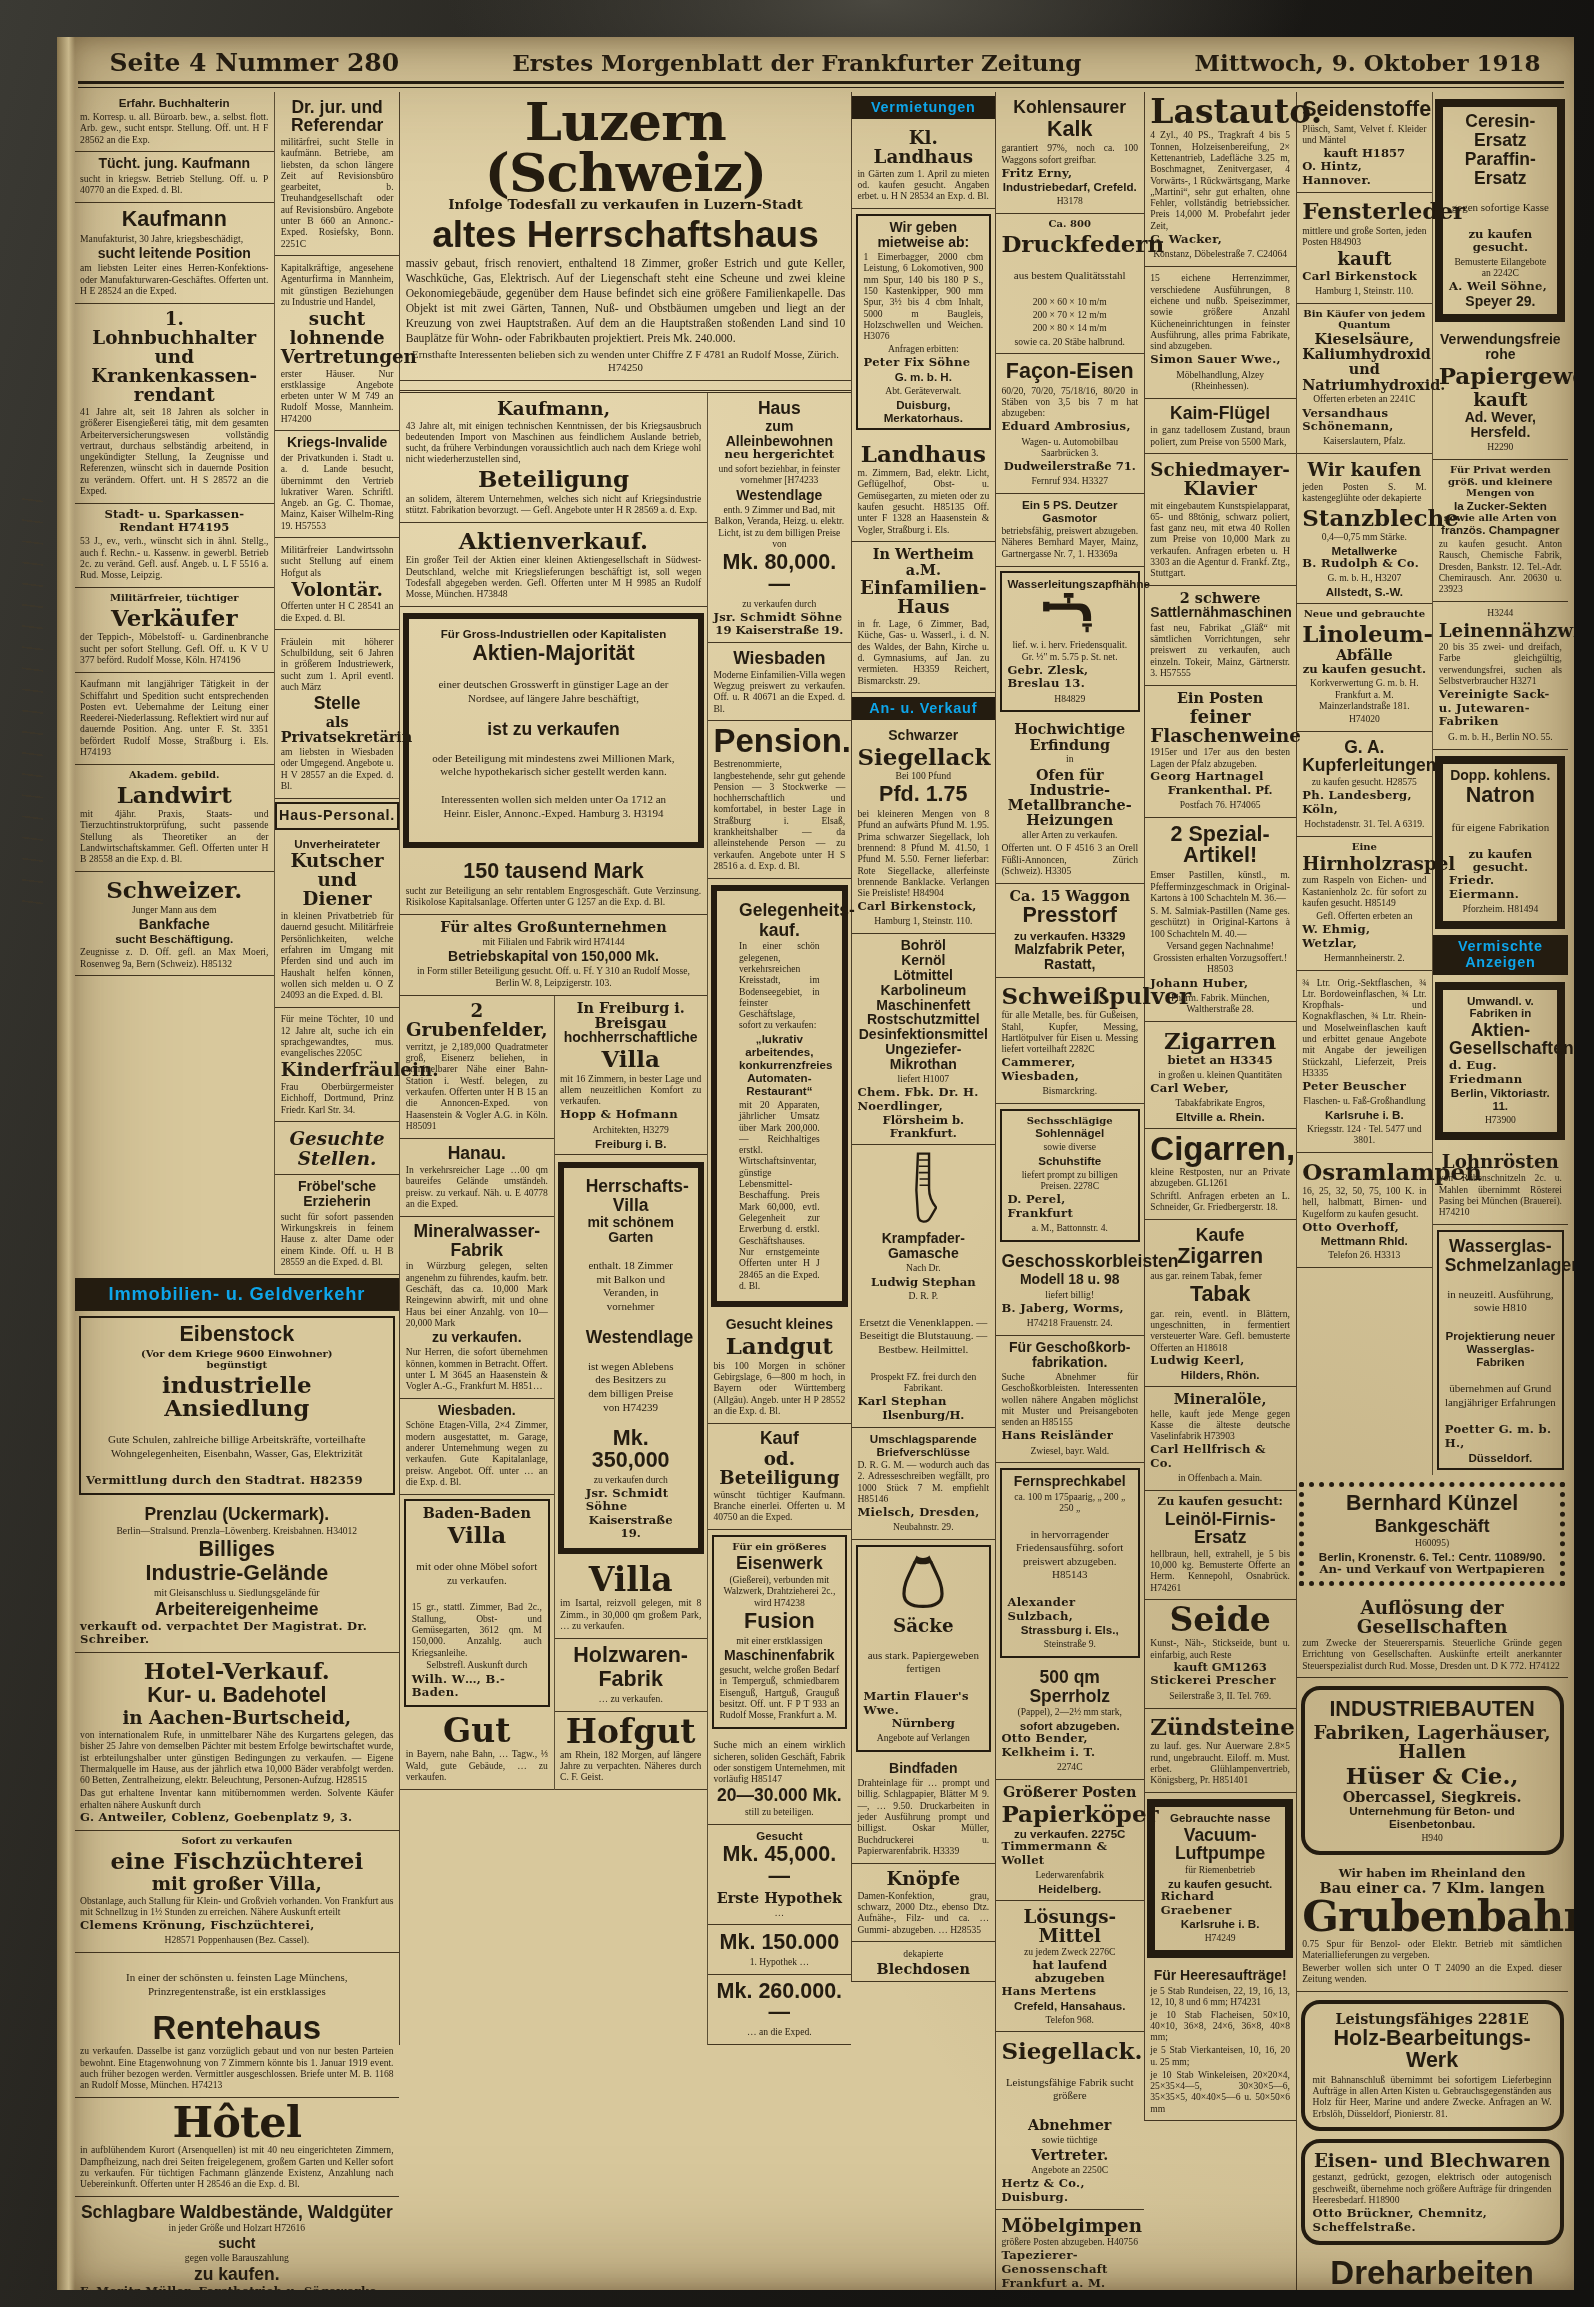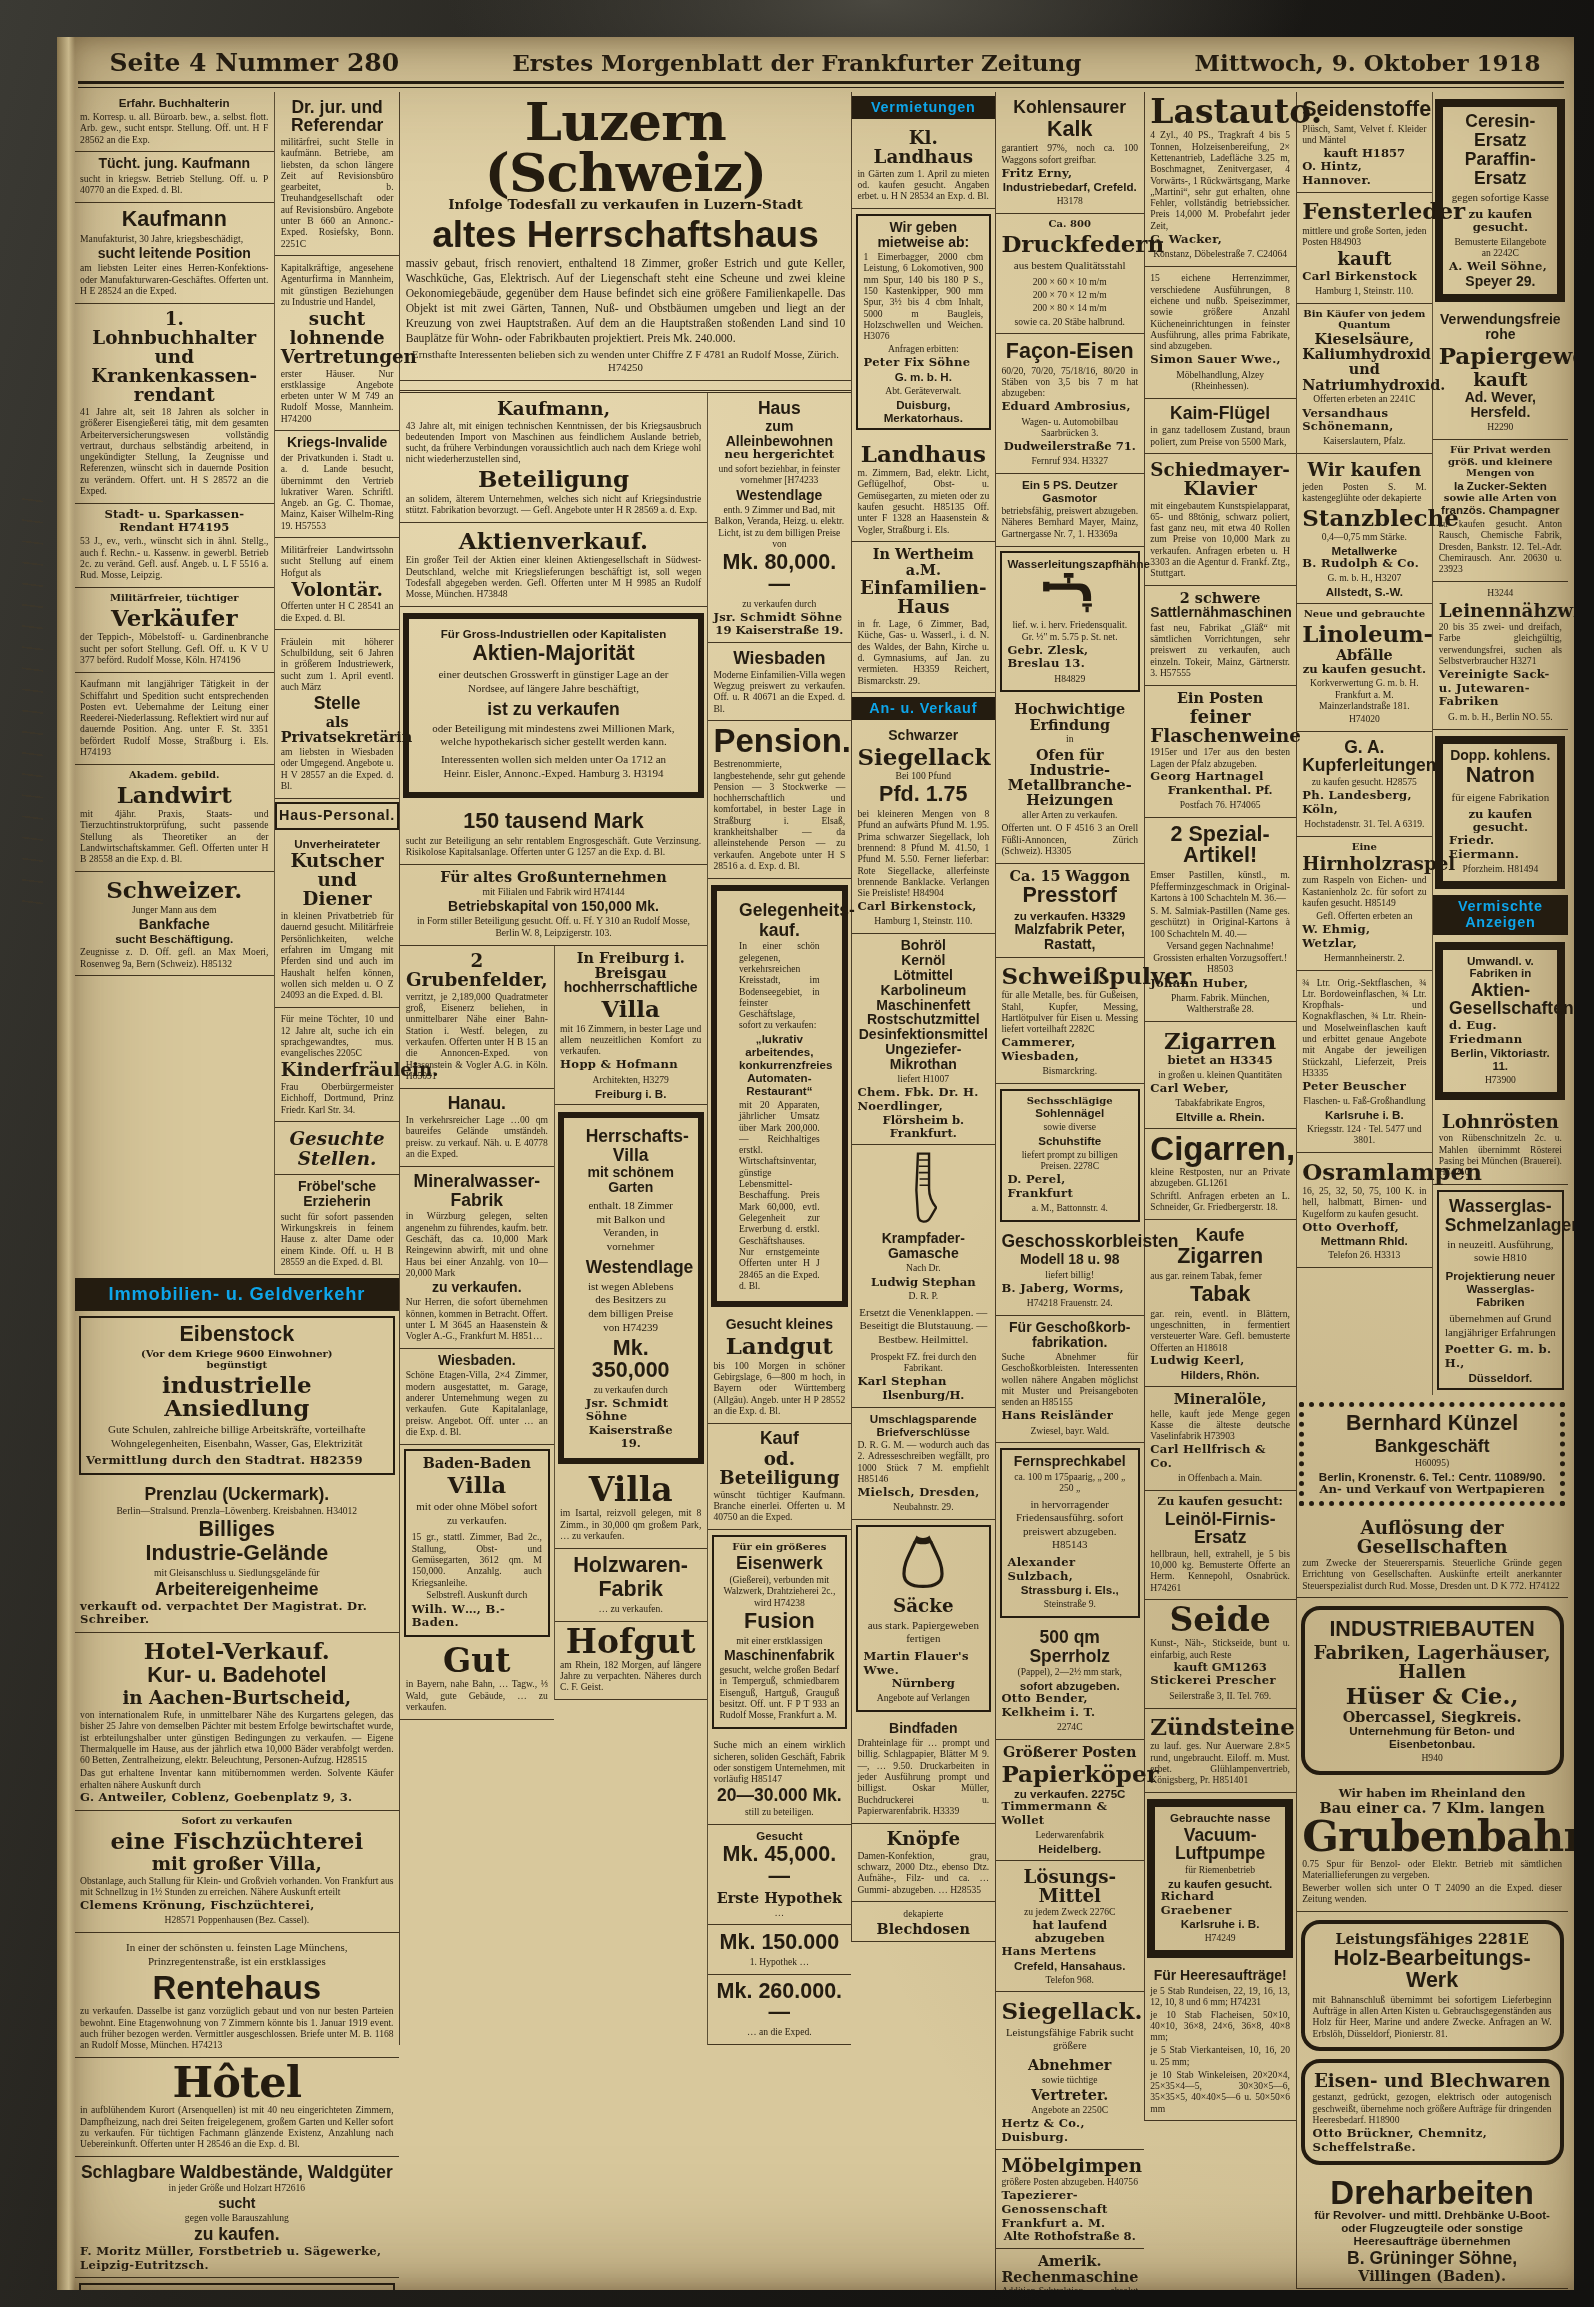--- a/index.html
+++ b/index.html
@@ -48,21 +48,21 @@
 .p-h1s{font:800 21.5px/1 "Liberation Sans",sans-serif;text-align:center;margin:2.4px 0}
 .p-h2{font:800 18.3px/1.04 "DejaVu Serif",serif;text-align:center;margin:1.6px 0}
 .p-h2s{font:800 17.5px/1.04 "Liberation Sans",sans-serif;text-align:center;margin:1.6px 0}
 .p-h3{font:700 14.4px/1.06 "DejaVu Serif",serif;text-align:center}
 .p-h3s{font:700 14px/1.06 "Liberation Sans",sans-serif;text-align:center}
 .p-h4{font:700 11.6px/1.12 "DejaVu Serif",serif;text-align:center}
 .p-h4s{font:700 11.6px/1.12 "Liberation Sans",sans-serif;text-align:center}
 .p-pre{font:700 10px/1.15 "DejaVu Serif",serif;text-align:center}
 .p-b{font:400 9.6px/1.18 "Liberation Serif",serif;text-align:justify;margin:1.6px 0}
 .p-bc{font:400 9.6px/1.2 "Liberation Serif",serif;text-align:center;margin:1.6px 0}
-.p-bc2{font:400 11px/1.24 "Liberation Serif",serif;text-align:center;margin:4px 0}
+.p-bc2{font:400 11px/1.24 "Liberation Serif",serif;text-align:center;margin:14px 0}
 .p-sig{font:800 11.6px/1.18 "DejaVu Serif",serif;text-align:left;letter-spacing:0.3px}
 .p-it{font:800 italic 18.3px/1.1 "DejaVu Serif",serif;text-align:center;padding:2.4px 0 0.8px}
 .p-price{font:900 21.5px/1 "Liberation Sans",sans-serif;text-align:center;margin:2.4px 0}
 .icon{text-align:center;margin:2.4px 0}
 .luzern{padding-bottom:9px;border-bottom:3.2px double rgba(40,28,12,.9)}
 .luzern .p-x1{font-size:53px}
 .luzern .p-b{font-size:11.6px;line-height:1.3}
 .luzern .p-bc{font-size:10.8px}
 .luzern .p-pre{font-size:13.6px}
 </style>

